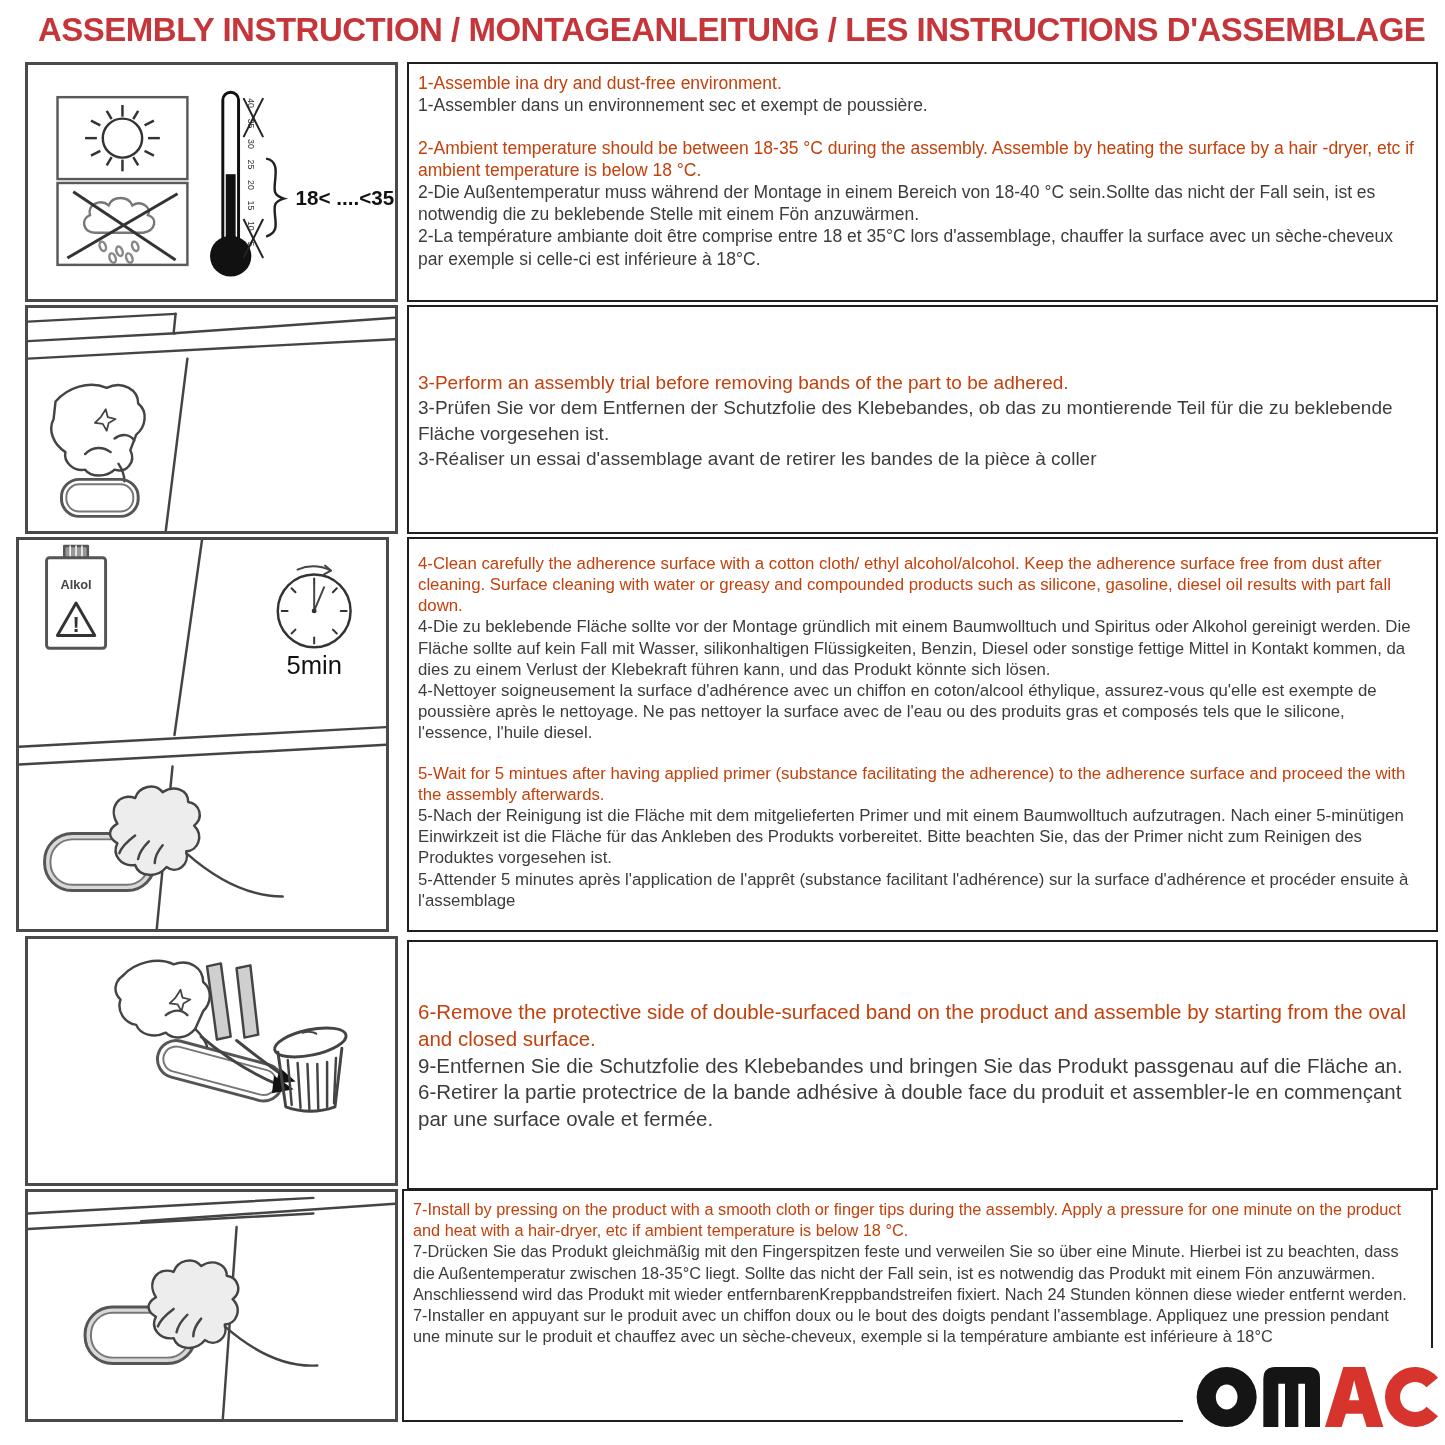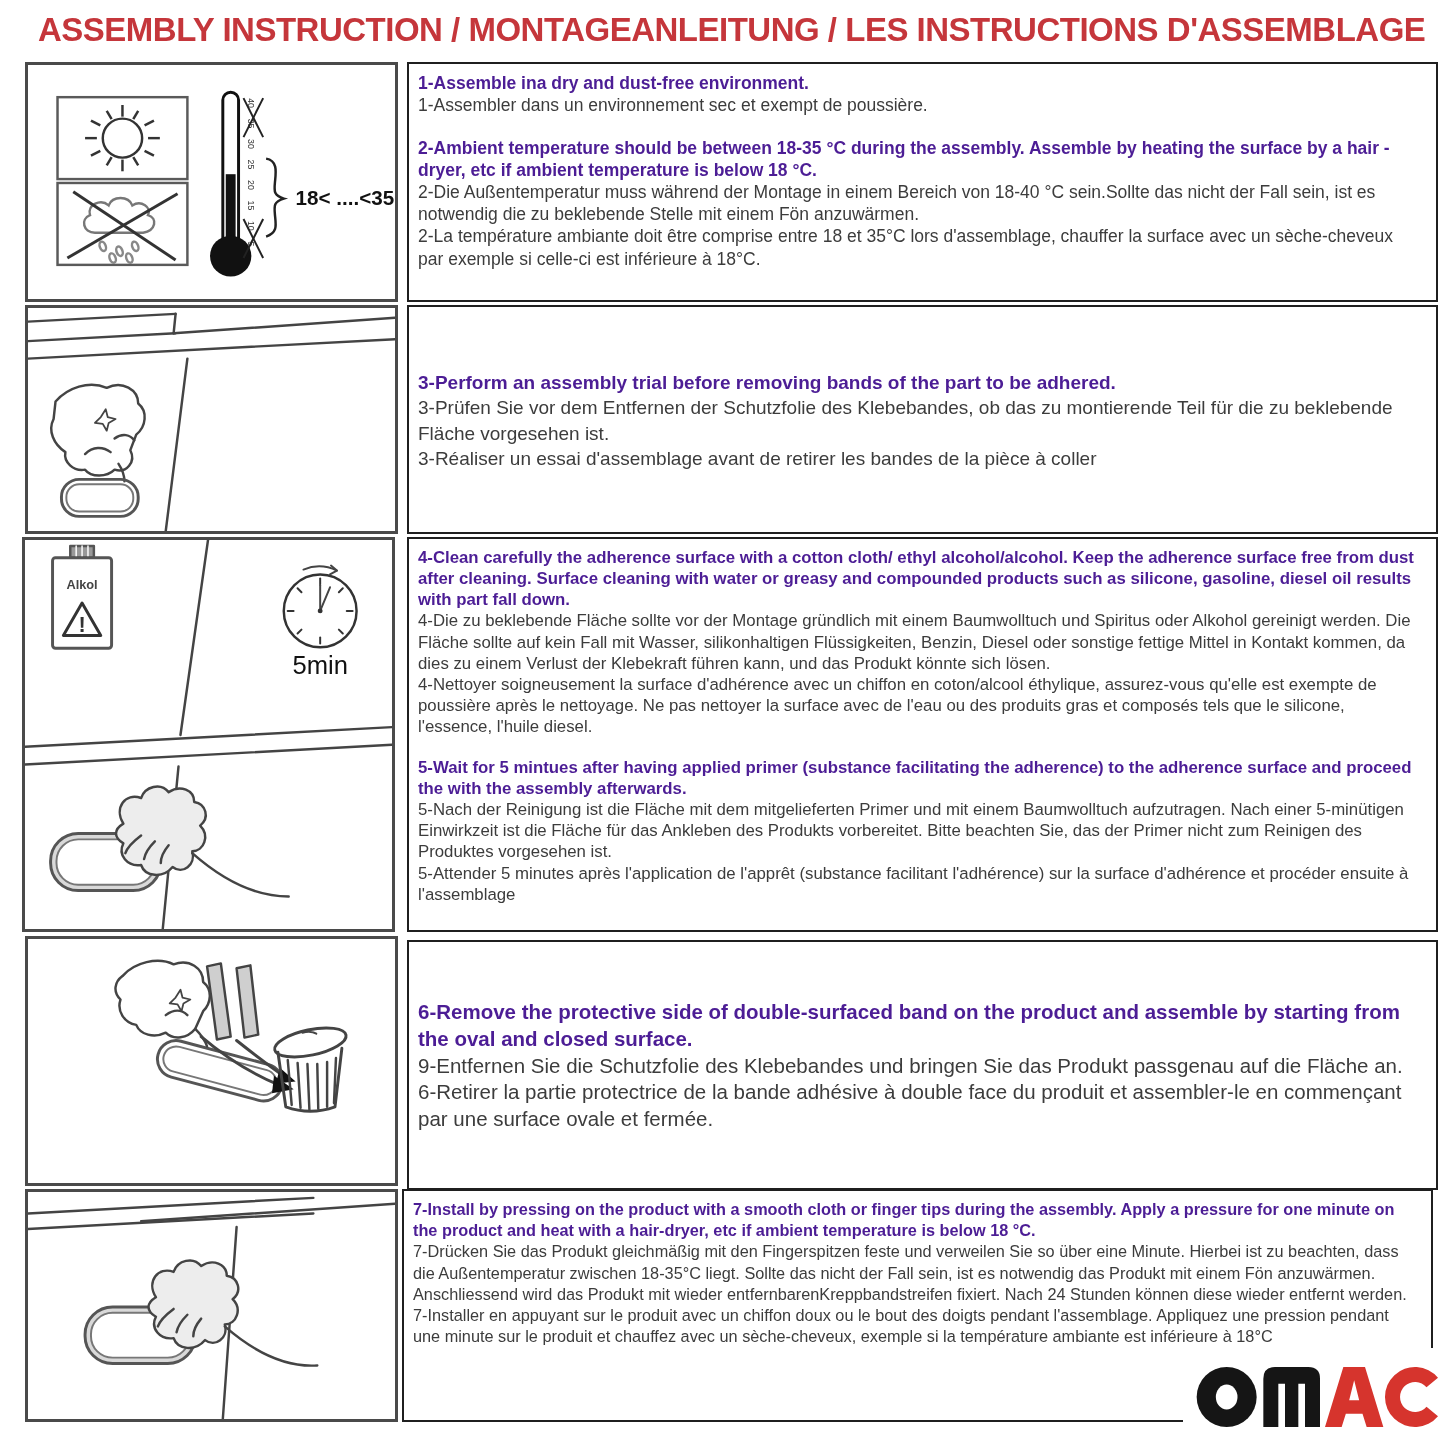--- a/index.html
+++ b/index.html
@@ -11,27 +11,27 @@
   .title{
     position:absolute;left:38px;top:10px;
     font-size:34px;font-weight:bold;color:#c5363b;
     letter-spacing:-0.5px;white-space:nowrap;
     transform:scaleX(0.97);transform-origin:left center;
   }
   .box{position:absolute;background:#fff}
   .lbox{border:3px solid #4a4a4a}
   .rbox{border:2px solid #1f1f1f;color:#3c3c3c}
   .rbox p{margin:0}
-  .rbox .b{font-weight:bold;color:#4c1d95}
+  .rbox .b{font-weight:normal;color:#c2410c}
   .rbox .mt{margin-top:1.15em}
   .tb{padding:8px 14px 6px 9px;line-height:1.27}
   .vcenter{display:flex;flex-direction:column;justify-content:center}
   .f1{font-size:17.5px}
   .f2{font-size:19px;line-height:1.32}
-  .f3{font-size:16.8px;line-height:1.26;padding-top:8px}
+  .f3{font-size:16.8px;line-height:1.26;padding-top:14px}
   .f4{font-size:20.5px;line-height:1.3}
   .f5{font-size:16.3px;line-height:1.3}
   .ill{width:100%;height:100%;display:block}
   .logo{
     position:absolute;left:1183px;top:1348px;width:262px;height:97px;
     background:#fff;z-index:3;display:flex;align-items:center;justify-content:flex-end;
     padding-left:12px;
   }
   .logo svg{height:92px;width:auto;display:block}
   .sr-text{position:absolute;width:1px;height:1px;overflow:hidden;clip:rect(0 0 0 0);white-space:nowrap}
@@ -134,21 +134,21 @@
     </g>
   </svg>
 </div>
 
 <div class="box rbox tb f2 vcenter" style="left:407px;top:305px;width:1031px;height:229px">
   <p class="b">3-Perform an assembly trial before removing bands of the part to be adhered.</p>
   <p class="r">3-Prüfen Sie vor dem Entfernen der Schutzfolie des Klebebandes, ob das zu montierende Teil für die zu beklebende Fläche vorgesehen ist.</p>
   <p class="r">3-Réaliser un essai d'assemblage avant de retirer les bandes de la pièce à coller</p>
 </div>
 
-<div class="box lbox" style="left:22px;top:537px;width:373px;height:395px">
+<div class="box lbox" style="left:16px;top:537px;width:373px;height:395px">
   <svg class="ill" viewBox="0 0 373 395" preserveAspectRatio="none">
     <g fill="none" stroke="#444" stroke-width="2.5" stroke-linecap="round" stroke-linejoin="round">
 
       <g>
         <rect x="46" y="6" width="24" height="12" fill="#999" stroke="#555"></rect>
         <line x1="52" y1="6" x2="52" y2="18" stroke="#fff" stroke-width="1.5"></line>
         <line x1="58" y1="6" x2="58" y2="18" stroke="#fff" stroke-width="1.5"></line>
         <line x1="64" y1="6" x2="64" y2="18" stroke="#fff" stroke-width="1.5"></line>
         <rect x="28" y="18" width="60" height="92" rx="3" stroke="#555" stroke-width="3"></rect>
         <text x="58" y="50" text-anchor="middle" font-size="13" font-weight="bold" fill="#444" stroke="none">Alkol</text>

